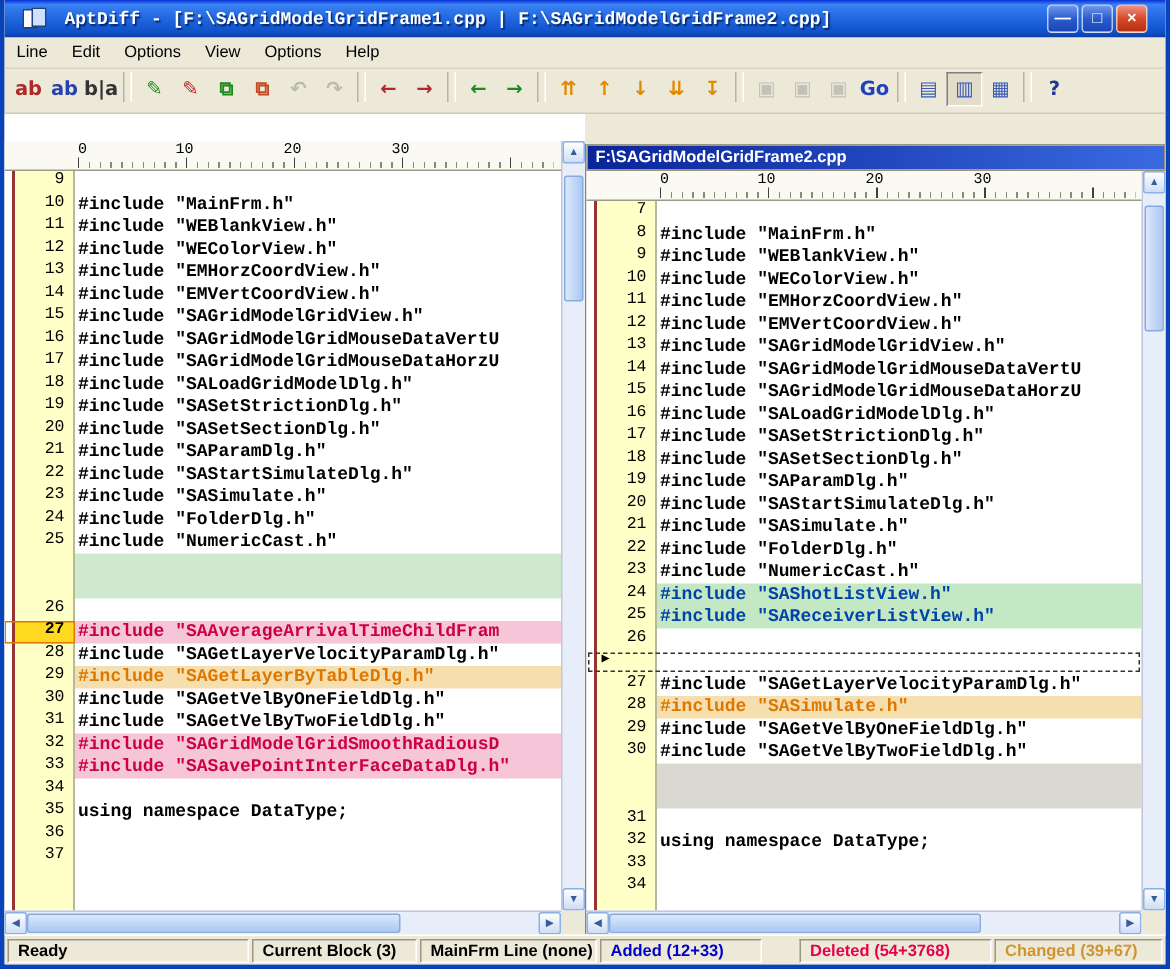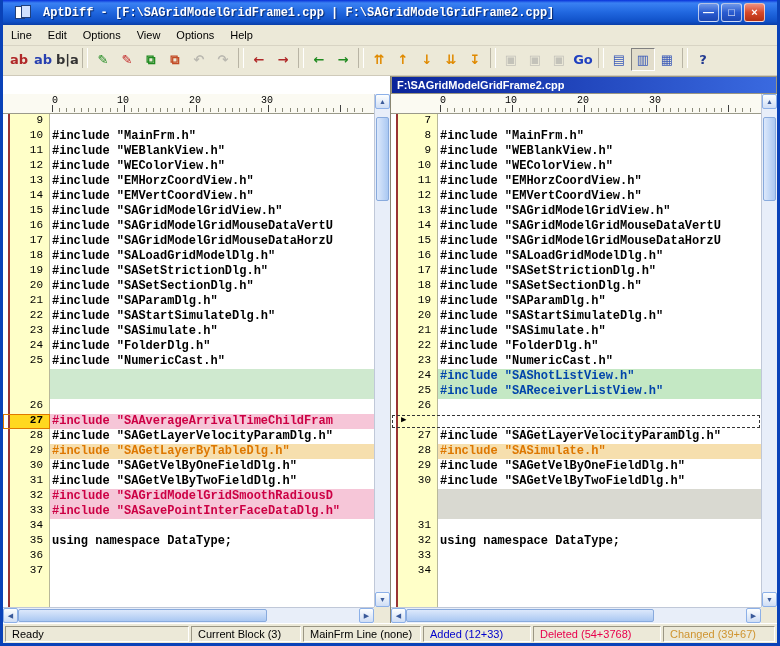--- a/index.html
+++ b/index.html
@@ -30,21 +30,21 @@
     font:700 13px "DejaVu Sans",sans-serif; line-height:1; cursor:default; }
   .tbtn.pressed { border-color:#808080 #ffffff #ffffff #808080; background:#e2ddcb; }
   .tbtn.disabled span { filter:grayscale(1) opacity(0.5); }
   .tsep { width:6px; height:20px; border-left:1px solid #b8b4a4; border-right:1px solid #fff;
     margin:0 3px; display:inline-block; }
 
   
   .panes { flex:1 1 auto; display:flex; background:#ece9d8; }
   .pane { width:50%; display:grid; grid-template-columns:1fr 16px; grid-template-rows:18px 20px 1fr 16px;
     background:#fff; }
-  .pane + .pane { border-left:1px solid #8a8672; }
+  .pane + .pane { border-left:1px solid #8a8672;margin-top:20px; }
   .pane-header { grid-column:1/3; grid-row:1; font-size:11px; line-height:17px; padding:0 5px;
     white-space:nowrap; overflow:hidden; border:1px solid #9a9682; }
   .pane-header.inactive { background:linear-gradient(90deg,#f7f5ee,#d9d5c7); color:#000; }
   .pane-header.active { background:linear-gradient(90deg,#0a249a,#3a6ae0); color:#fff; font-weight:700; }
 
   .ruler { grid-row:2; grid-column:1; position:relative; background:#fbfaf2;
     border-bottom:1px solid #9a9a8a; overflow:hidden; }
   .ruler-inner { position:absolute; left:49px; top:0; right:0; height:100%; }
   .rnum { position:absolute; top:1px; font:400 10px "Liberation Mono",monospace; color:#000; }
   .ticks { position:absolute; left:0; bottom:1px; height:4px; width:317px;
@@ -78,27 +78,27 @@
   .vtrack { flex:1 1 auto; position:relative; }
   .htrack { flex:1 1 auto; position:relative; }
   .vthumb { position:absolute; top:8px; left:1px; right:1px; height:84px;
     background:linear-gradient(90deg,#dcE8fb,#aac8f2); border:1px solid #88aadd; border-radius:2px; }
   .hthumb { position:absolute; left:0; top:1px; bottom:1px; width:73%;
     background:linear-gradient(180deg,#dcE8fb,#aac8f2); border:1px solid #88aadd; border-radius:2px; }
   .corner { grid-row:4; grid-column:2; background:#ece9d8; }
 
   
   .statusbar { height:20px; flex:0 0 20px; background:#ece9d8; display:flex; gap:2px;
-    padding:2px 2px 1px 2px; border-top:1px solid #ffffff; font-size:11px; }
+    padding:2px 2px 1px 2px; border-top:1px solid #ffffff; font-size:11px;font-weight:bold; }
   .spanel { border:1px solid; border-color:#9a9684 #ffffff #ffffff #9a9684; padding:0 6px;
     line-height:15px; white-space:nowrap; overflow:hidden; color:#000; }
   .spanel.ready { flex:1 1 auto; }
   .spanel.w1 { flex:0 0 110px; } .spanel.w2 { flex:0 0 118px; }
   .spanel.added   { flex:0 0 108px; color:#0000cc; }
-  .spanel.deleted { flex:0 0 128px; color:#e8004c; }
+  .spanel.deleted { flex:0 0 128px; color:#e8004c;margin-left:23px; }
   .spanel.changed { flex:0 0 112px; color:#cf9430; }
 </style>
 </head>
 <body>
 
 <div class="window">
 
   <div class="titlebar">
     <span style="display:inline-flex;">
       <svg width="16" height="15" aria-hidden="true">

